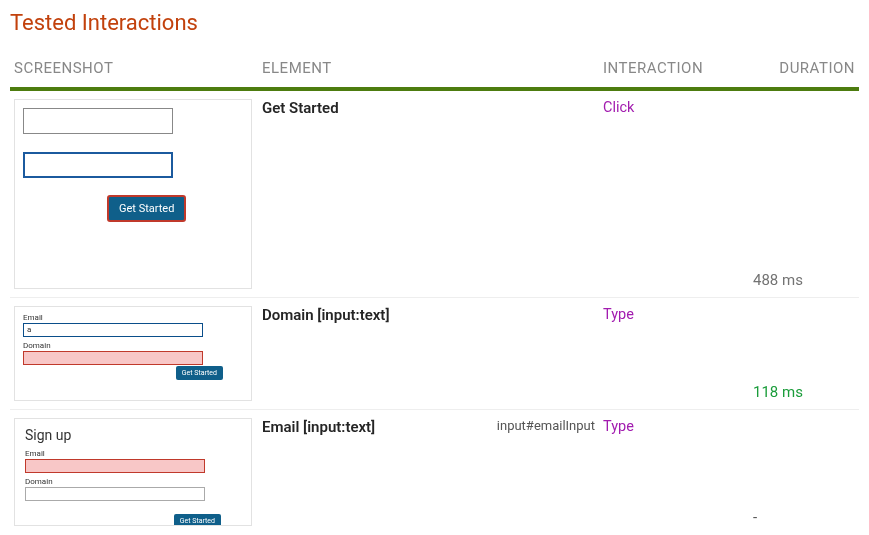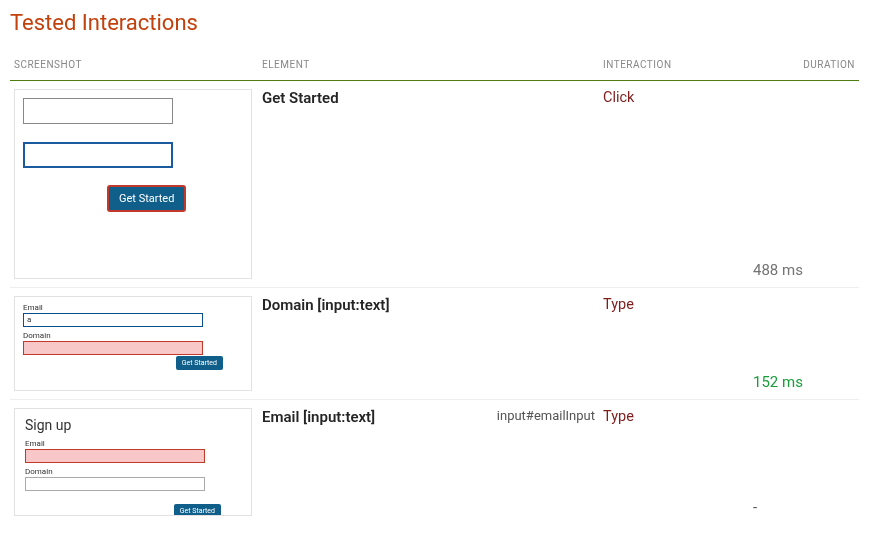--- a/index.html
+++ b/index.html
@@ -18,26 +18,26 @@
   }
   .grid {
     display: grid;
     grid-template-columns: 248px 1fr 150px 110px;
     align-items: stretch;
   }
   .header-row {
     display: contents;
   }
   .header-cell {
-    font-size: 10px;
+    font-size: 15px;
     letter-spacing: 0.5px;
     color: #888;
     text-transform: uppercase;
     padding: 6px 4px 10px 4px;
-    border-bottom: 1px solid #4d7c0f;
+    border-bottom: 4px solid #4d7c0f;
   }
   .header-cell.right { text-align: right; }
   .row { display: contents; }
   .cell {
     padding: 8px 4px;
     border-bottom: 1px solid #eee;
     display: flex;
     flex-direction: row;
     justify-content: space-between;
   }
@@ -53,21 +53,21 @@
     font-size: 15px;
     color: #252525;
     margin-bottom: 3px;
   }
   .elem-selector {
     font-size: 13px;
     color: #555;
   }
   .inter-type {
     font-size: 14.5px;
-    color: #7f1d1d;
+    color: #a21caf;
   }
   .dur { font-size: 15px; font-weight: 400; }
   .dur.orange { color: #737373; }
   .dur.green { color: #1a9c3a; }
   .dur.gray { color: #555; }
 
   
   .s1 { height: 190px; position: relative; padding: 8px; }
   .s1-input {
     width: 150px; height: 26px;
@@ -171,21 +171,21 @@
           <div class="s2-btn">Get Started</div>
         </div>
       </div>
       <div class="cell">
         <div class="elem-name">Domain [input:text]</div>
       </div>
       <div class="cell">
         <div class="inter-type">Type</div>
       </div>
       <div class="cell right">
-        <div class="dur green">152 ms</div>
+        <div class="dur green">118 ms</div>
       </div>
     </div>
 
     <div class="row">
       <div class="cell">
         <div class="thumb-wrap s3">
           <div class="s3-title">Sign up</div>
           <div class="s3-label">Email</div>
           <div class="s3-input highlight"></div>
           <div class="s3-label" style="margin-top:4px">Domain</div>

